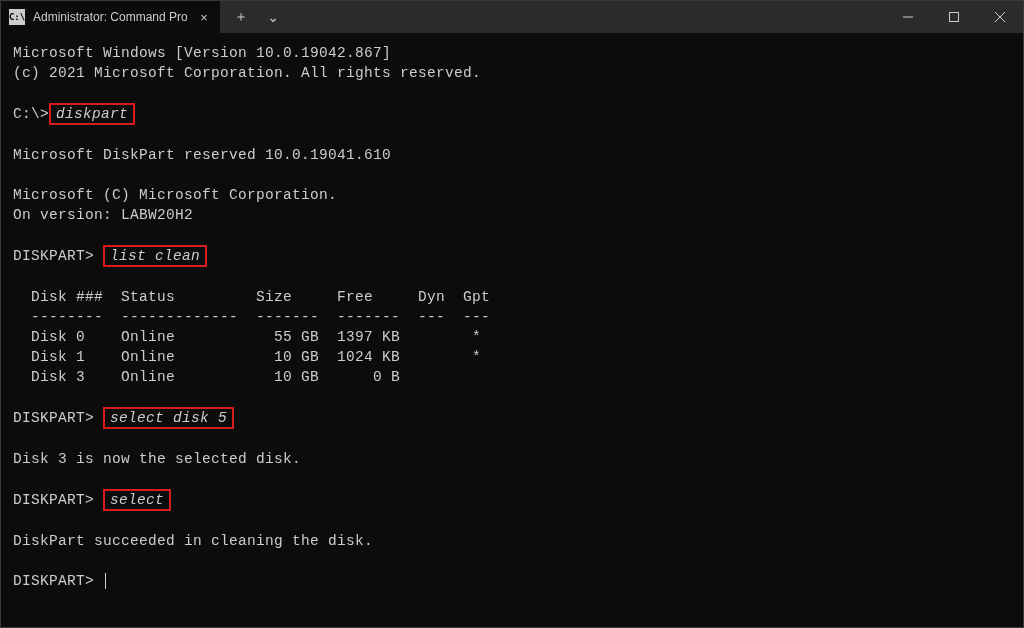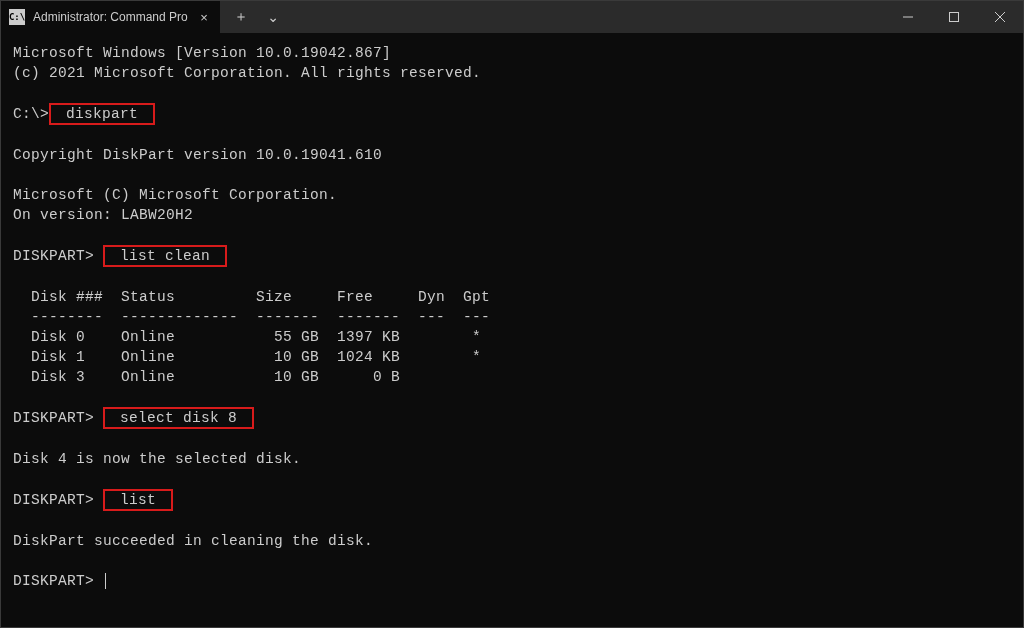--- a/index.html
+++ b/index.html
@@ -101,23 +101,24 @@
       flex: 1;
       padding: 10px 12px;
       background: #0c0c0c;
       white-space: pre;
       line-height: 20px;
       font-size: 14.5px;
       letter-spacing: 0.3px;
     }
     .hl {
       border: 2px solid #d81b1b;
-      padding: 0 15px;
+      padding: 0 5px;
       display: inline-block;
       line-height: 18px;
+      font-style: italic;
     }
     .cursor {
       display: inline-block;
       width: 1px;
       height: 16px;
       background: #cccccc;
       vertical-align: middle;
       margin-left: 2px;
     }
   </style>
@@ -154,35 +155,35 @@
           </svg>
       </div>
     </div>
   </div>
 
   <div class="terminal"><span>Microsoft Windows [Version 10.0.19042.867]</span>
 <span>(c) 2021 Microsoft Corporation. All rights reserved.</span>
 
 <span>C:\&gt;</span><span class="hl">diskpart</span>
 
-<span>Copyright DiskPart version 10.0.19041.610</span>
+<span>Microsoft DiskPart reserved 10.0.19041.610</span>
 
 <span>Microsoft (C) Microsoft Corporation.</span>
 <span>On version: LABW20H2</span>
 
 <span>DISKPART&gt; </span><span class="hl">list clean</span>
 
 <span>  Disk ###  Status         Size     Free     Dyn  Gpt</span>
 <span>  --------  -------------  -------  -------  ---  ---</span>
 <span>  Disk 0    Online           55 GB  1397 KB        *</span>
 <span>  Disk 1    Online           10 GB  1024 KB        *</span>
 <span>  Disk 3    Online           10 GB      0 B</span>
 
-<span>DISKPART&gt; </span><span class="hl">select disk 8</span>
+<span>DISKPART&gt; </span><span class="hl">select disk 5</span>
 
-<span>Disk 4 is now the selected disk.</span>
+<span>Disk 3 is now the selected disk.</span>
 
-<span>DISKPART&gt; </span><span class="hl">list</span>
+<span>DISKPART&gt; </span><span class="hl">select</span>
 
 <span>DiskPart succeeded in cleaning the disk.</span>
 
 <span>DISKPART&gt; </span><span class="cursor"></span></div>
 </div>
 
 </body></html>

